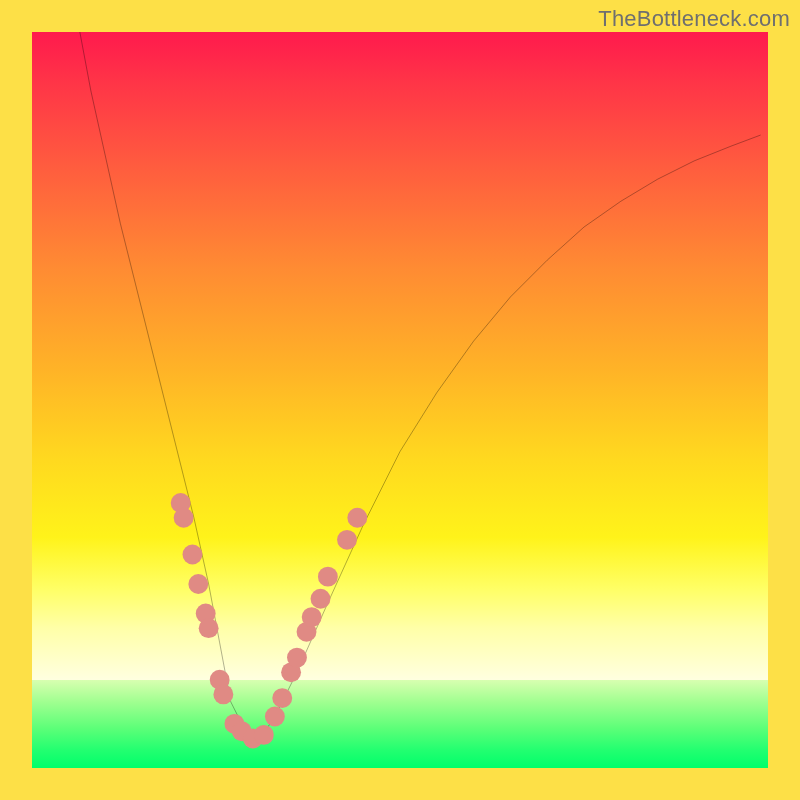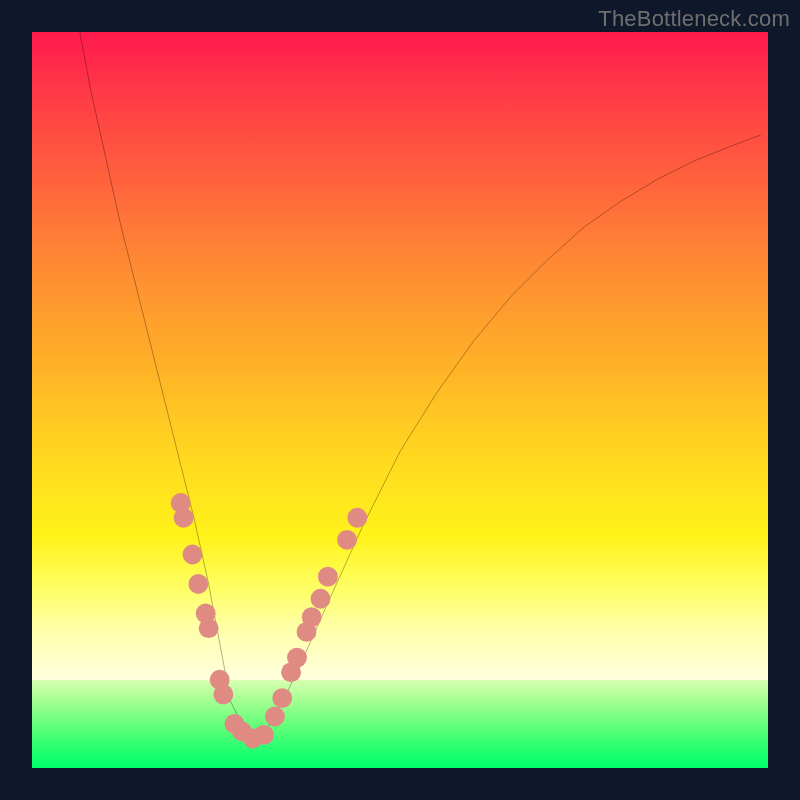--- a/index.html
+++ b/index.html
@@ -10,21 +10,21 @@
     background: #000;
     overflow: hidden;
     font-family: Arial, Helvetica, sans-serif;
   }
   .frame {
     position: absolute;
     top: 0;
     left: 0;
     width: 800px;
     height: 800px;
-    background: #0f172a;
+    background: #fde047;
   }
   .plot-area {
     position: absolute;
     top: 32px;
     left: 32px;
     width: 736px;
     height: 736px;
     overflow: hidden;
   }
   .gradient {

